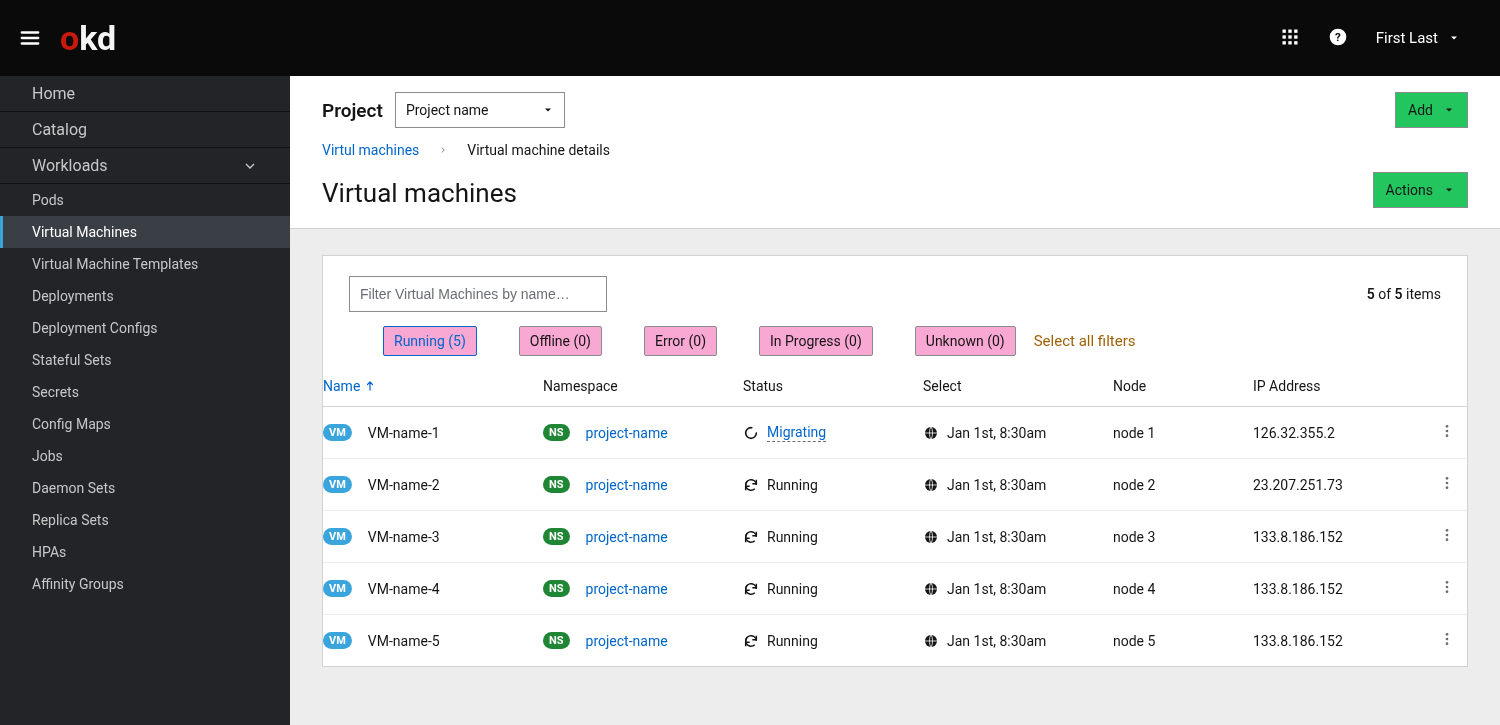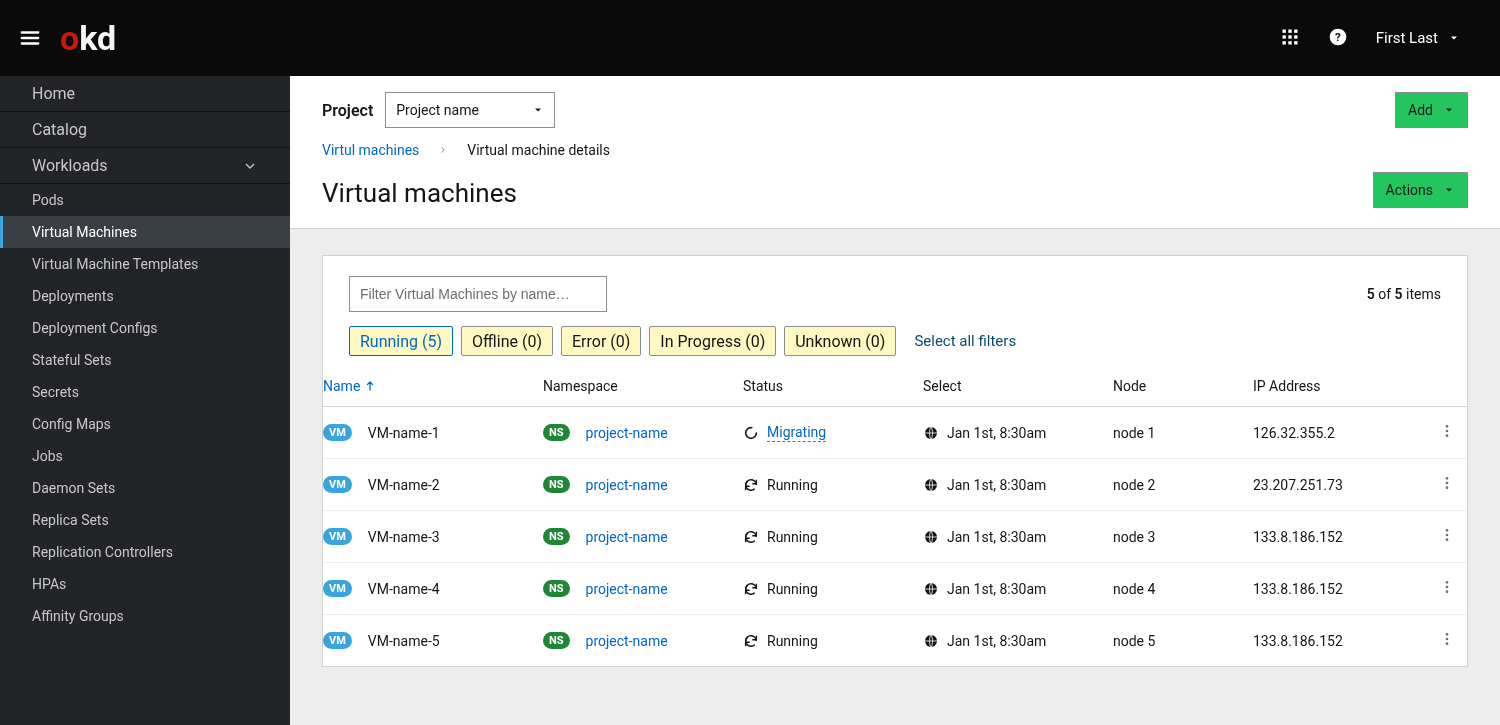--- a/index.html
+++ b/index.html
@@ -28,21 +28,21 @@
   .section-item.expandable { display: flex; align-items: center; justify-content: space-between; }
   .section-item.expandable svg { width: 16px; height: 16px; }
   .subnav { padding-bottom: 4px; }
   .subnav-item { padding: 8px 32px; font-size: 14px; cursor: pointer; }
   .subnav-item.active { background: #393f44; color: #fff; border-left: 3px solid #39a5dc; padding-left: 29px; }
 
   
   .main { flex: 1; background: #ededed; display: flex; flex-direction: column; overflow-y: auto; }
   .main-header { background: #fff; padding: 16px 32px 20px 32px; border-bottom: 1px solid #d2d2d2; }
   .header-row1 { display: flex; align-items: center; }
-  .label-project { font-weight: 600; font-size: 16px; margin-right: 12px; }
+  .label-project { font-weight: 600; font-size: 19px; margin-right: 12px; }
   .select-like { border: 1px solid #8a8d90; height: 36px; min-width: 170px; display: flex; align-items: center; justify-content: space-between; padding: 14px 10px; cursor: pointer; background: #fff; font-size: 14px; }
   .select-like svg { width: 12px; height: 12px; color: #151515; }
   .btn-dropdown { border: 1px solid #8a8d90; height: 36px; padding: 0 12px; display: flex; align-items: center; gap: 10px; background: #22c55e; cursor: pointer; font-size: 14px; }
   .btn-dropdown svg { width: 12px; height: 12px; }
   .header-row1 .spacer, .header-row3 .spacer { flex: 1; }
 
   .breadcrumb-row { margin-top: 14px; display: flex; align-items: center; gap: 19px; font-size: 14px; }
   .bc-link { color: #06c; cursor: pointer; }
   .bc-sep { color: #6a6e73; }
   .bc-current { color: #151515; }
@@ -53,23 +53,23 @@
   
   .content-wrap { padding: 26px 32px; }
   .card { background: #fff; border: 1px solid #d2d2d2; }
   .card-header { padding: 20px 26px 12px 26px; }
   .filter-row { display: flex; align-items: center; justify-content: space-between; margin-bottom: 14px; }
   .filter-input { border: 1px solid #8a8d90; height: 36px; width: 258px; padding: 0 10px; font-size: 14px; color: #151515; }
   .filter-input::placeholder { color: #6a6e73; }
   .item-count { font-size: 14px; color: #151515; }
   .item-count .strong { font-weight: 600; }
   .chips-row { display: flex; align-items: center; gap: 8px; }
-  .chip { border: 1px solid #8a8d90; background: #fef9c3; height: 30px; padding: 0 10px; display: flex; align-items: center; font-size: 16px; cursor: pointer; border-radius: 2px; }
+  .chip { border: 1px solid #8a8d90; background: #f9a8d4; height: 30px; padding: 0 10px; display: flex; align-items: center; font-size: 14px; cursor: pointer; border-radius: 2px; margin-left: 34px; }
   .chip.active { border-color: #06c; color: #06c; }
-  .link { color: #0c4a6e; font-size: 15px; cursor: pointer; margin-left: 10px; }
+  .link { color: #a16207; font-size: 15px; cursor: pointer; margin-left: 10px; }
 
   
   .tbl { width: 100%; border-collapse: collapse; table-layout: fixed; }
   .tbl th { text-align: left; font-weight: 400; font-size: 14px; color: #151515; padding: 10px 0 12px 0; }
   .tbl thead tr { border-bottom: 1px solid #d2d2d2; }
   .th-wrap { display: flex; align-items: center; gap: 4px; }
   .th-name { color: #06c; }
   .tbl td { font-size: 14px; padding: 16px 0; }
   .tbl tbody tr { border-top: 1px solid #ededed; }
   .col-pad-left { padding-left: 26px; }
@@ -144,21 +144,20 @@
         <div class="subnav-item active">Virtual Machines</div>
         <div class="subnav-item">Virtual Machine Templates</div>
         <div class="subnav-item">Deployments</div>
         <div class="subnav-item">Deployment Configs</div>
         <div class="subnav-item">Stateful Sets</div>
         <div class="subnav-item">Secrets</div>
         <div class="subnav-item">Config Maps</div>
         <div class="subnav-item">Jobs</div>
         <div class="subnav-item">Daemon Sets</div>
         <div class="subnav-item">Replica Sets</div>
-        <div class="subnav-item">Replication Controllers</div>
         <div class="subnav-item">HPAs</div>
         <div class="subnav-item">Affinity Groups</div>
       </div>
   </nav>
 
   <main class="main">
     <div class="main-header">
       <div class="header-row1">
         <span class="label-project">Project</span>
         <div class="select-like">

